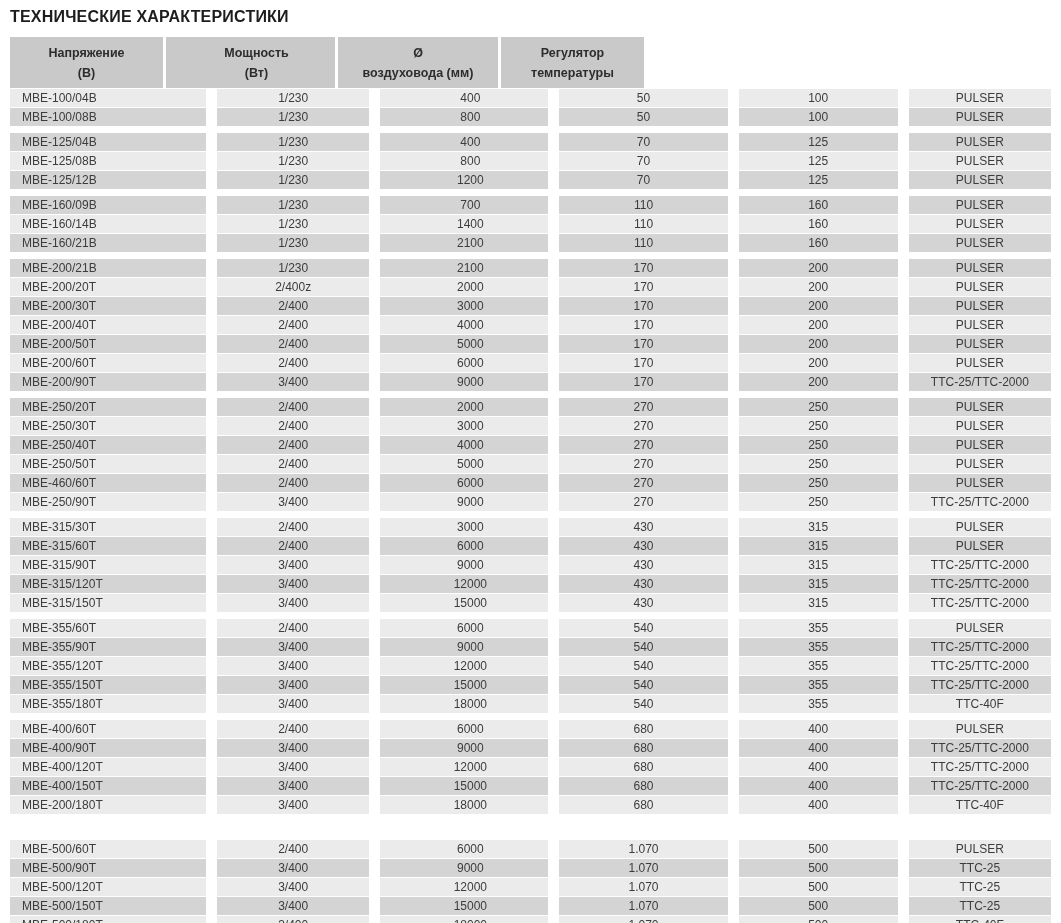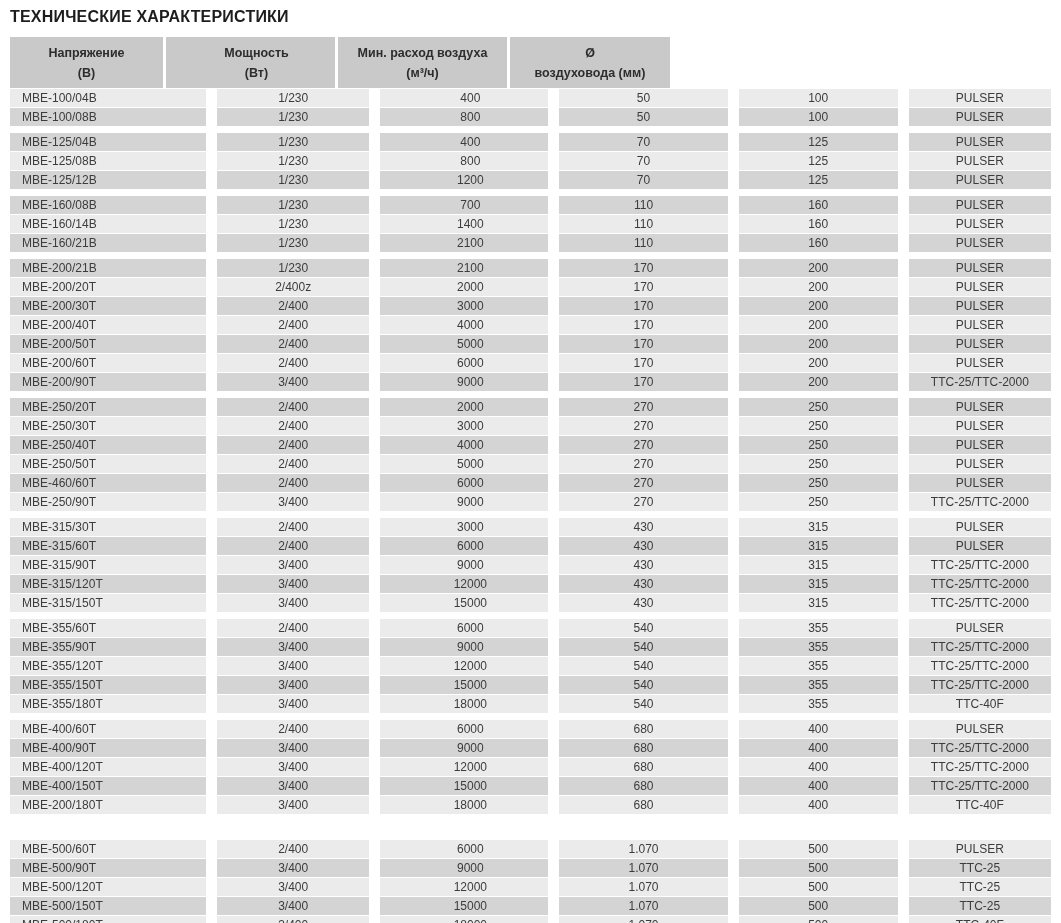--- a/index.html
+++ b/index.html
@@ -77,28 +77,28 @@
 <div class="spec-table">
   <div class="header-row">
     <div class="header-cell c1">
       <div>Напряжение</div>
       <div>(В)</div>
     </div>
     <div class="header-cell c2">
       <div>Мощность</div>
       <div>(Вт)</div>
     </div>
-    <div class="header-cell c3">
-      <div>Мин. расход воздуха</div>
-      <div>(м³/ч)</div>
-    </div>
     <div class="header-cell c4">
       <div>Ø</div>
       <div>воздуховода (мм)</div>
     </div>
+    <div class="header-cell c5">
+      <div>Регулятор</div>
+      <div>температуры</div>
+    </div>
   </div>
   <div id="table-body">
       <div class="row-group">
         <div class="row light">
           <div class="cell c0">MBE-100/04B</div>
           <div class="cell c1">1/230</div>
           <div class="cell c2">400</div>
           <div class="cell c3">50</div>
           <div class="cell c4">100</div>
           <div class="cell c5">PULSER</div>
@@ -133,21 +133,21 @@
           <div class="cell c0">MBE-125/12B</div>
           <div class="cell c1">1/230</div>
           <div class="cell c2">1200</div>
           <div class="cell c3">70</div>
           <div class="cell c4">125</div>
           <div class="cell c5">PULSER</div>
         </div>
       </div>
       <div class="row-group">
         <div class="row dark">
-          <div class="cell c0">MBE-160/08B</div>
+          <div class="cell c0">MBE-160/09B</div>
           <div class="cell c1">1/230</div>
           <div class="cell c2">700</div>
           <div class="cell c3">110</div>
           <div class="cell c4">160</div>
           <div class="cell c5">PULSER</div>
         </div>
         <div class="row light">
           <div class="cell c0">MBE-160/14B</div>
           <div class="cell c1">1/230</div>
           <div class="cell c2">1400</div>

